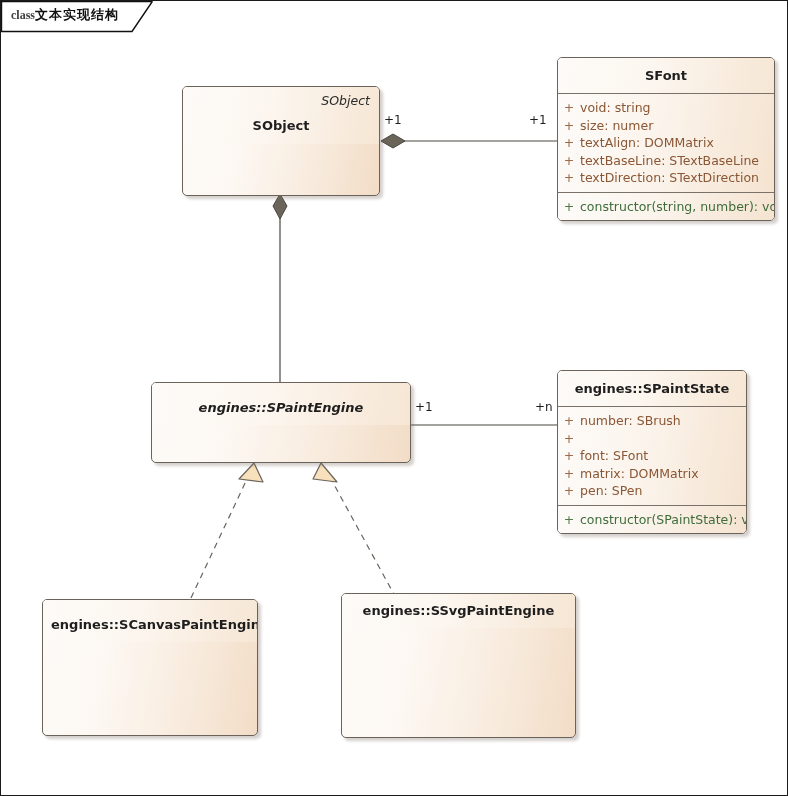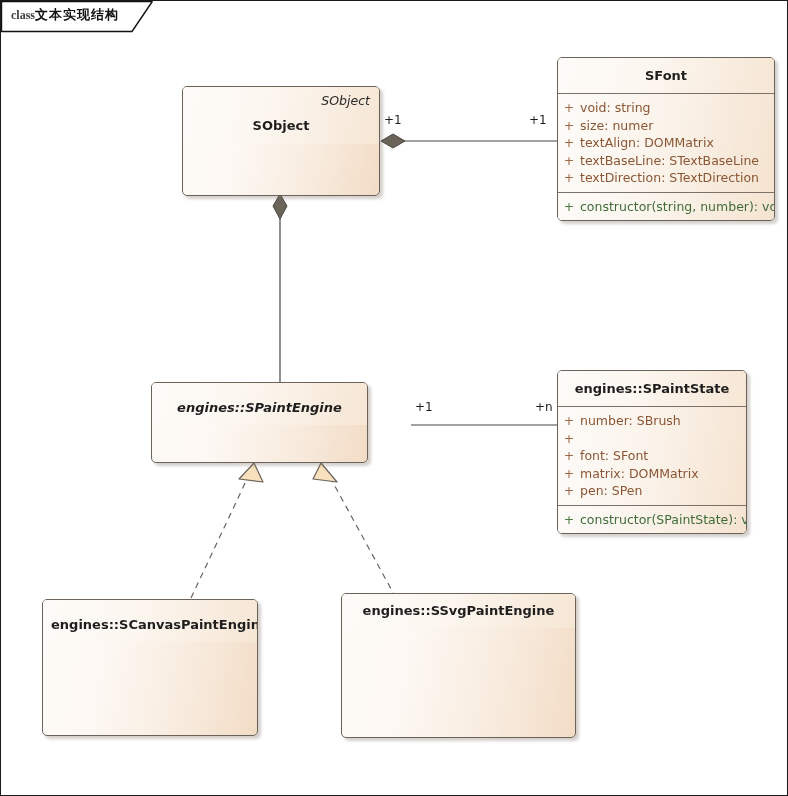--- a/index.html
+++ b/index.html
@@ -225,21 +225,21 @@
     </div>
     <div class="divider"></div>
     <div class="compartment">
       <div class="member oper">
         <span class="vis">+</span>
         <span class="txt">constructor(string, number): void</span>
       </div>
     </div>
   </div>
 
-  <div class="klass abstract" style="left:150px; top:381px; width:217px; height:81px;">
+  <div class="klass abstract" style="left:150px; top:381px; width:260px; height:81px;">
     <div class="namebox" style="padding-top:16px;">
       <div class="cname">engines::SPaintEngine</div>
     </div>
   </div>
 
   <div class="klass" style="left:556px; top:329px; width:190px; height:164px;margin-top:40px;">
     <div class="namebox">
       <div class="cname">engines::SPaintState</div>
     </div>
     <div class="divider"></div>

